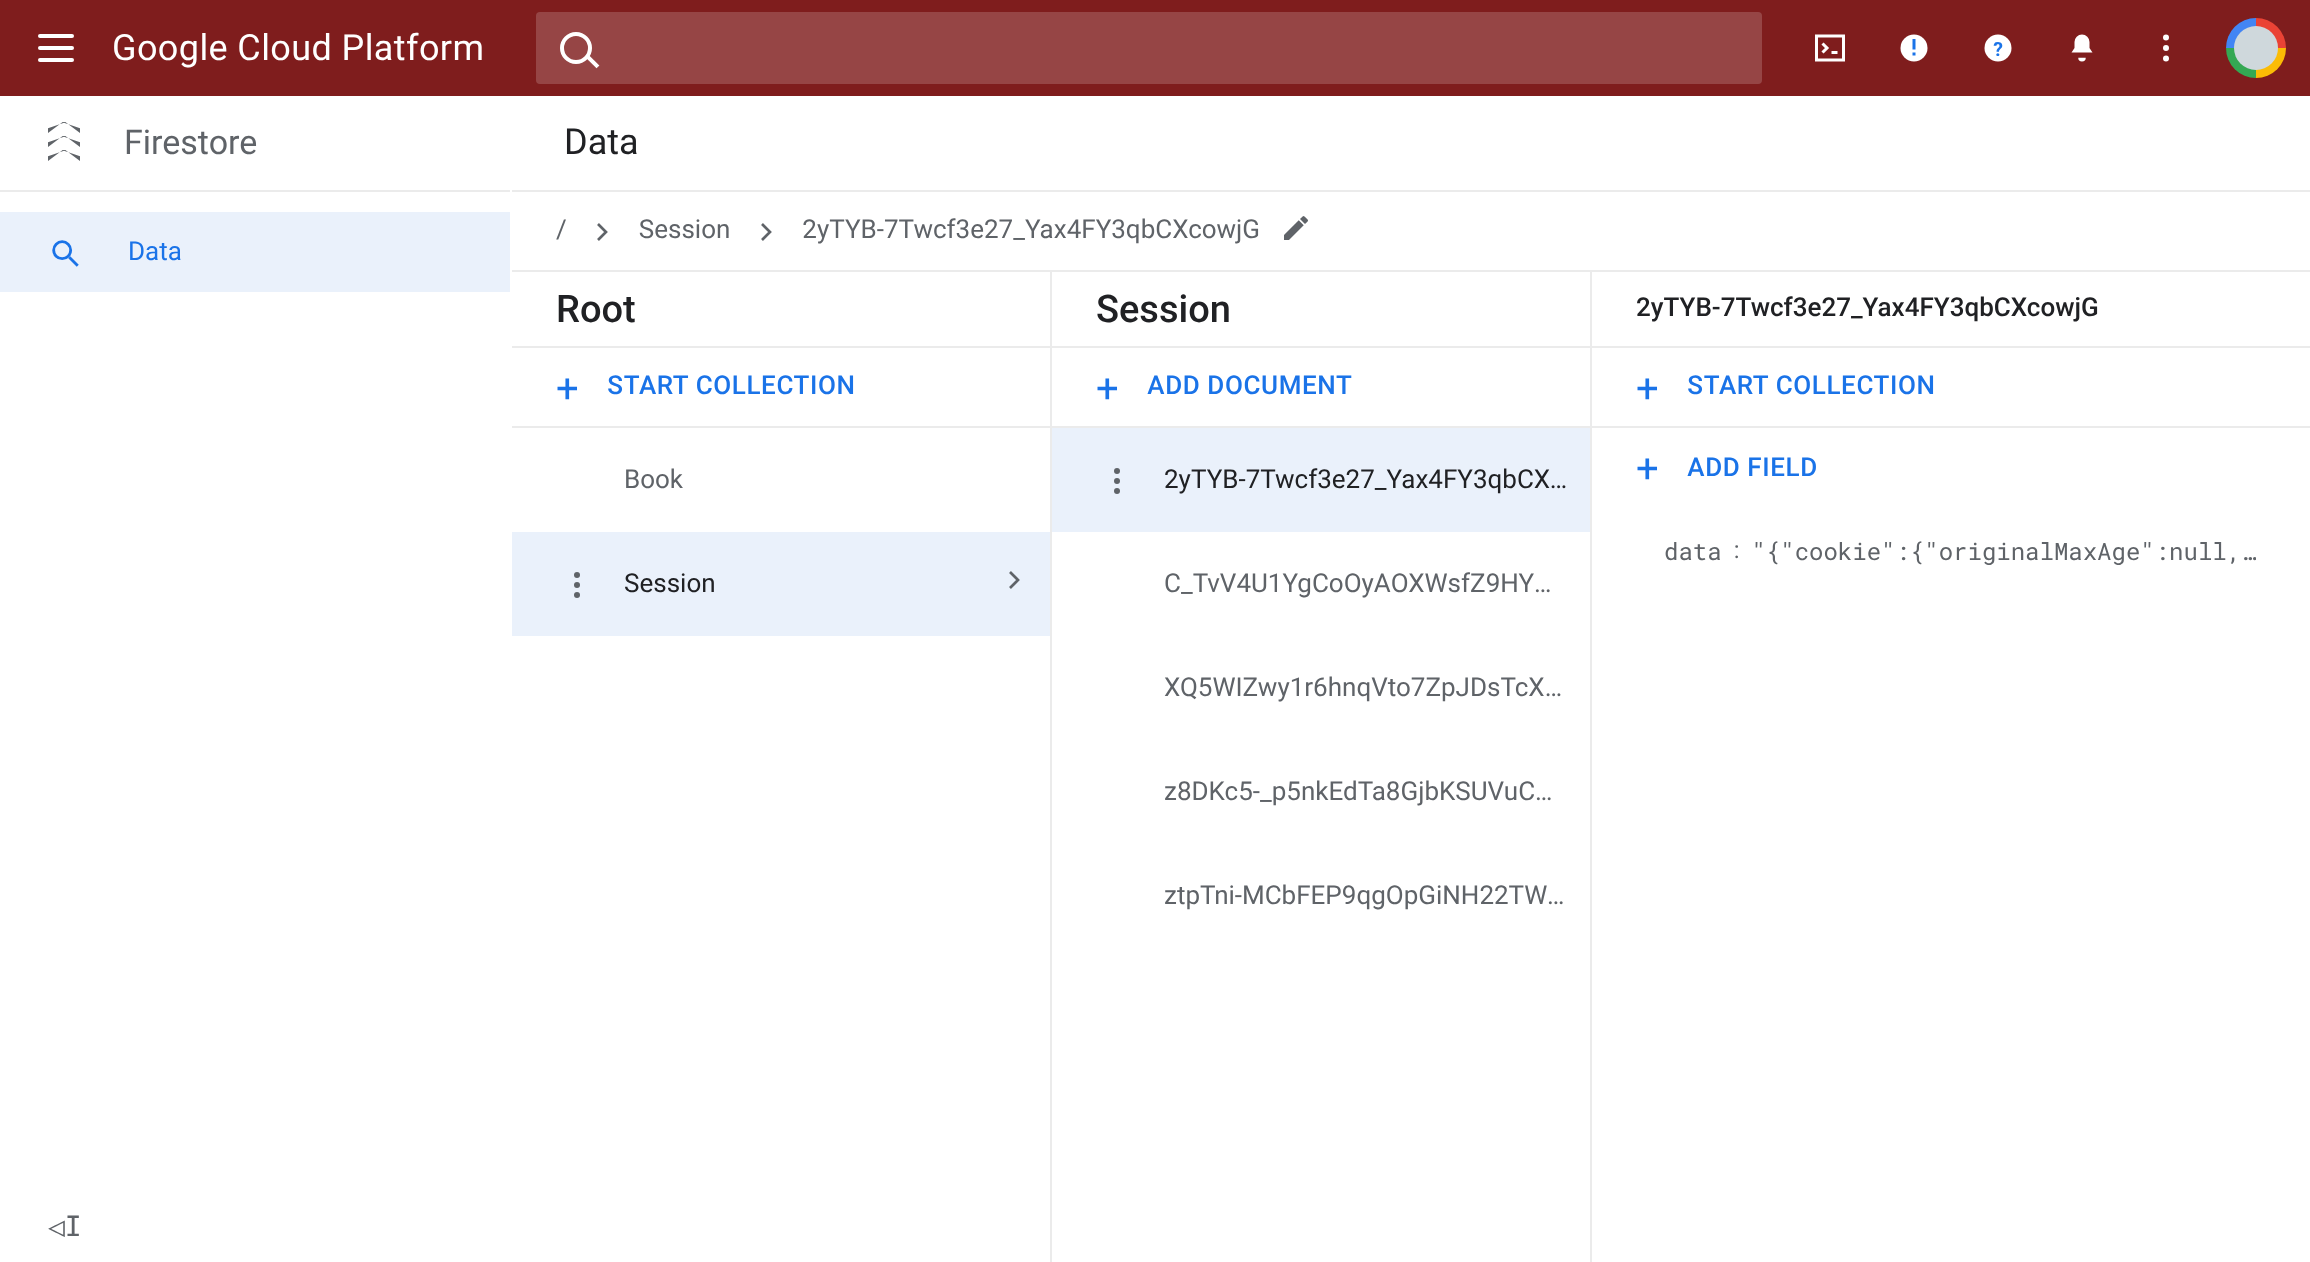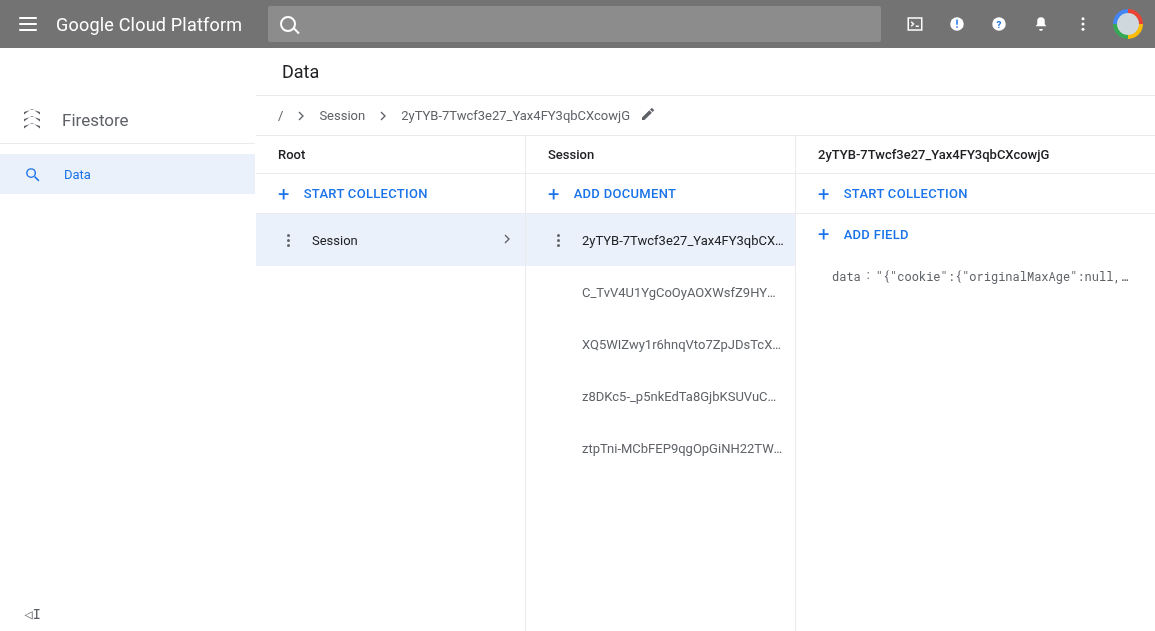--- a/index.html
+++ b/index.html
@@ -1,20 +1,20 @@
 <!DOCTYPE html>
 <html><head>
 <meta charset="utf-8">
 <style>
   * { margin:0; padding:0; box-sizing:border-box; font-family: Roboto, "Helvetica Neue", Arial, sans-serif; }
   html,body { width:1155px; height:631px; overflow:hidden; background:#fff; color:#202124; }
 
   
   .topbar {
-    height:48px; background:#737373; display:flex; align-items:center;
+    height:48px; background:#7f1d1d; display:flex; align-items:center;
     color:#fff; font-size:14px; padding:0 12px 0 16px; gap:4px;
   }
   .topbar .ic { width:24px; height:24px; display:flex; align-items:center; justify-content:center; cursor:pointer; }
   .topbar .hamburger { width:18px; height:14px; position:relative; }
   .topbar .hamburger span { position:absolute; left:0; right:0; height:2px; background:#fff; border-radius:1px; }
   .topbar .hamburger span:nth-child(1){top:0;} .topbar .hamburger span:nth-child(2){top:6px;} .topbar .hamburger span:nth-child(3){top:12px;}
   .brand { font-size:18px; font-weight:400; letter-spacing:0.2px; margin-left:12px; }
   .proj { display:flex; align-items:center; gap:6px; height:36px; padding:0 8px 0 10px; margin-left:18px; cursor:pointer; border-radius:2px; }
   .proj .dots3 { position:relative; width:14px; height:14px; }
   .proj .dots3::before,
@@ -39,21 +39,21 @@
   .avatar-ring {
     width:30px;height:30px;border-radius:50%;
     background: conic-gradient(#ea4335 0 90deg,#fbbc05 90deg 180deg,#34a853 180deg 270deg,#4285f4 270deg 360deg);
     display:flex;align-items:center;justify-content:center;
   }
   .avatar-ring::after{content:"";width:22px;height:22px;background:#cfd8dc;border-radius:50%;}
 
   
   .frame { position:absolute; top:48px; bottom:0; left:0; right:0; display:flex; }
   .sidebar { width:256px; background:#fff; display:flex; flex-direction:column; border-right:1px solid transparent; }
-  .side-head { height:48px; display:flex; align-items:center; gap:20px; padding-left:22px; color:#5f6368; font-size:17px; font-weight:400; border-bottom:1px solid #ebebeb;margin-top:48px;}
+  .side-head { height:48px; display:flex; align-items:center; gap:20px; padding-left:22px; color:#5f6368; font-size:17px; font-weight:400; border-bottom:1px solid #ebebeb;}
   .side-head .chevstack { position:relative; width:20px; height:20px; }
   .side-head .chevstack span {
     position:absolute; left:2px; width:16px; height:6px;
     background:#5f6368; clip-path: polygon(0 100%,50% 0,100% 100%,100% 60%,50% 15%,0 60%);
   }
   .side-head .chevstack span:nth-child(1){top:-1px;}
   .side-head .chevstack span:nth-child(2){top:6px;}
   .side-head .chevstack span:nth-child(3){top:13px;}
 
   .side-nav { padding-top:10px; flex:1; }
@@ -70,21 +70,21 @@
   .crumbs svg { width:16px; height:16px; fill:#5f6368; }
   .crumbs .lvl { cursor:pointer; }
   .crumbs .pencil svg{ width:16px;height:16px;fill:#5f6368;}
 
   .cols { flex:1; display:flex; min-height:0; }
   .col { border-right:1px solid #ebebeb; display:flex; flex-direction:column; min-width:0; }
   .col:nth-child(1){ width:270px; }
   .col:nth-child(2){ width:270px; }
   .col:nth-child(3){ flex:1; border-right:none; }
 
-  .col-head { height:38px; display:flex; align-items:center; padding-left:22px; font-size:13px; font-weight:500; color:#202124; border-bottom:1px solid #ebebeb; }
+  .col-head { height:38px; display:flex; align-items:center; padding-left:22px; font-size:19px; font-weight:500; color:#202124; border-bottom:1px solid #ebebeb; }
   .col-head.small { font-size:13px; white-space:nowrap; overflow:hidden; text-overflow:ellipsis; padding-right:10px; }
 
   .action-row {
     height:40px; display:flex; align-items:center; gap:14px; padding-left:22px;
     color:#1a73e8; font-size:13px; font-weight:500; letter-spacing:0.3px; cursor:pointer;
   }
   .action-row.border { border-bottom:1px solid #ebebeb; }
   .plus { font-size:20px; line-height:0; font-weight:400; }
 
   .item-row {
@@ -206,20 +206,24 @@
 
     <div class="cols">
 
       <div class="col">
         <div class="col-head">Root</div>
         <div class="action-row border">
           <span class="plus">+</span>
           <span>START COLLECTION</span>
         </div>
         <div class="list">
+          <div class="item-row">
+            <div class="lead"></div>
+            <span class="label">Book</span>
+          </div>
           <div class="item-row sel">
             <div class="lead">
                 <div class="vdots">
                   <span></span>
                   <span></span>
                   <span></span>
                 </div>
               </div>
             <span class="label">Session</span>
             <span class="chev-r"><svg viewBox="0 0 24 24">

